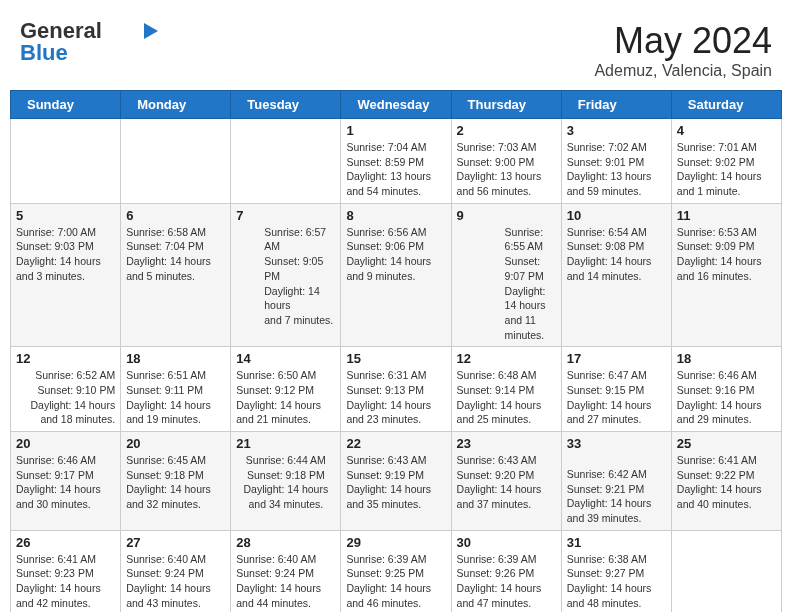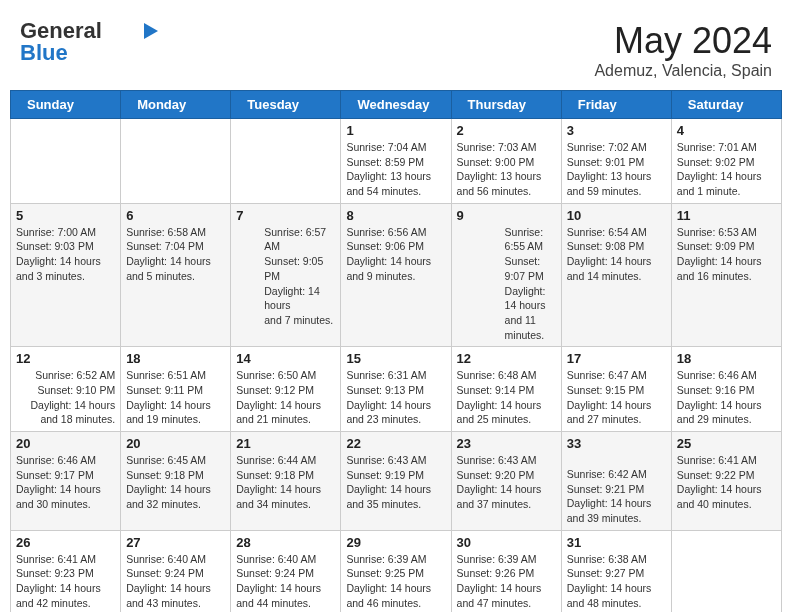--- a/index.html
+++ b/index.html
@@ -277,21 +277,21 @@
         </td>
         <td>
           <div class="day-num">20</div>
           <div class="day-info" style="white-space: pre-line;">Sunrise: 6:45 AM
 Sunset: 9:18 PM
 Daylight: 14 hours
 and 32 minutes.</div>
         </td>
         <td>
           <div class="day-num">21</div>
-          <div class="day-info" style="white-space: pre-line;">Sunrise: 6:44 AM
+          <div class="day-info" style="white-space: pre-line; text-align: center;">Sunrise: 6:44 AM
 Sunset: 9:18 PM
 Daylight: 14 hours
 and 34 minutes.</div>
         </td>
         <td>
           <div class="day-num">22</div>
           <div class="day-info" style="white-space: pre-line;">Sunrise: 6:43 AM
 Sunset: 9:19 PM
 Daylight: 14 hours
 and 35 minutes.</div>

